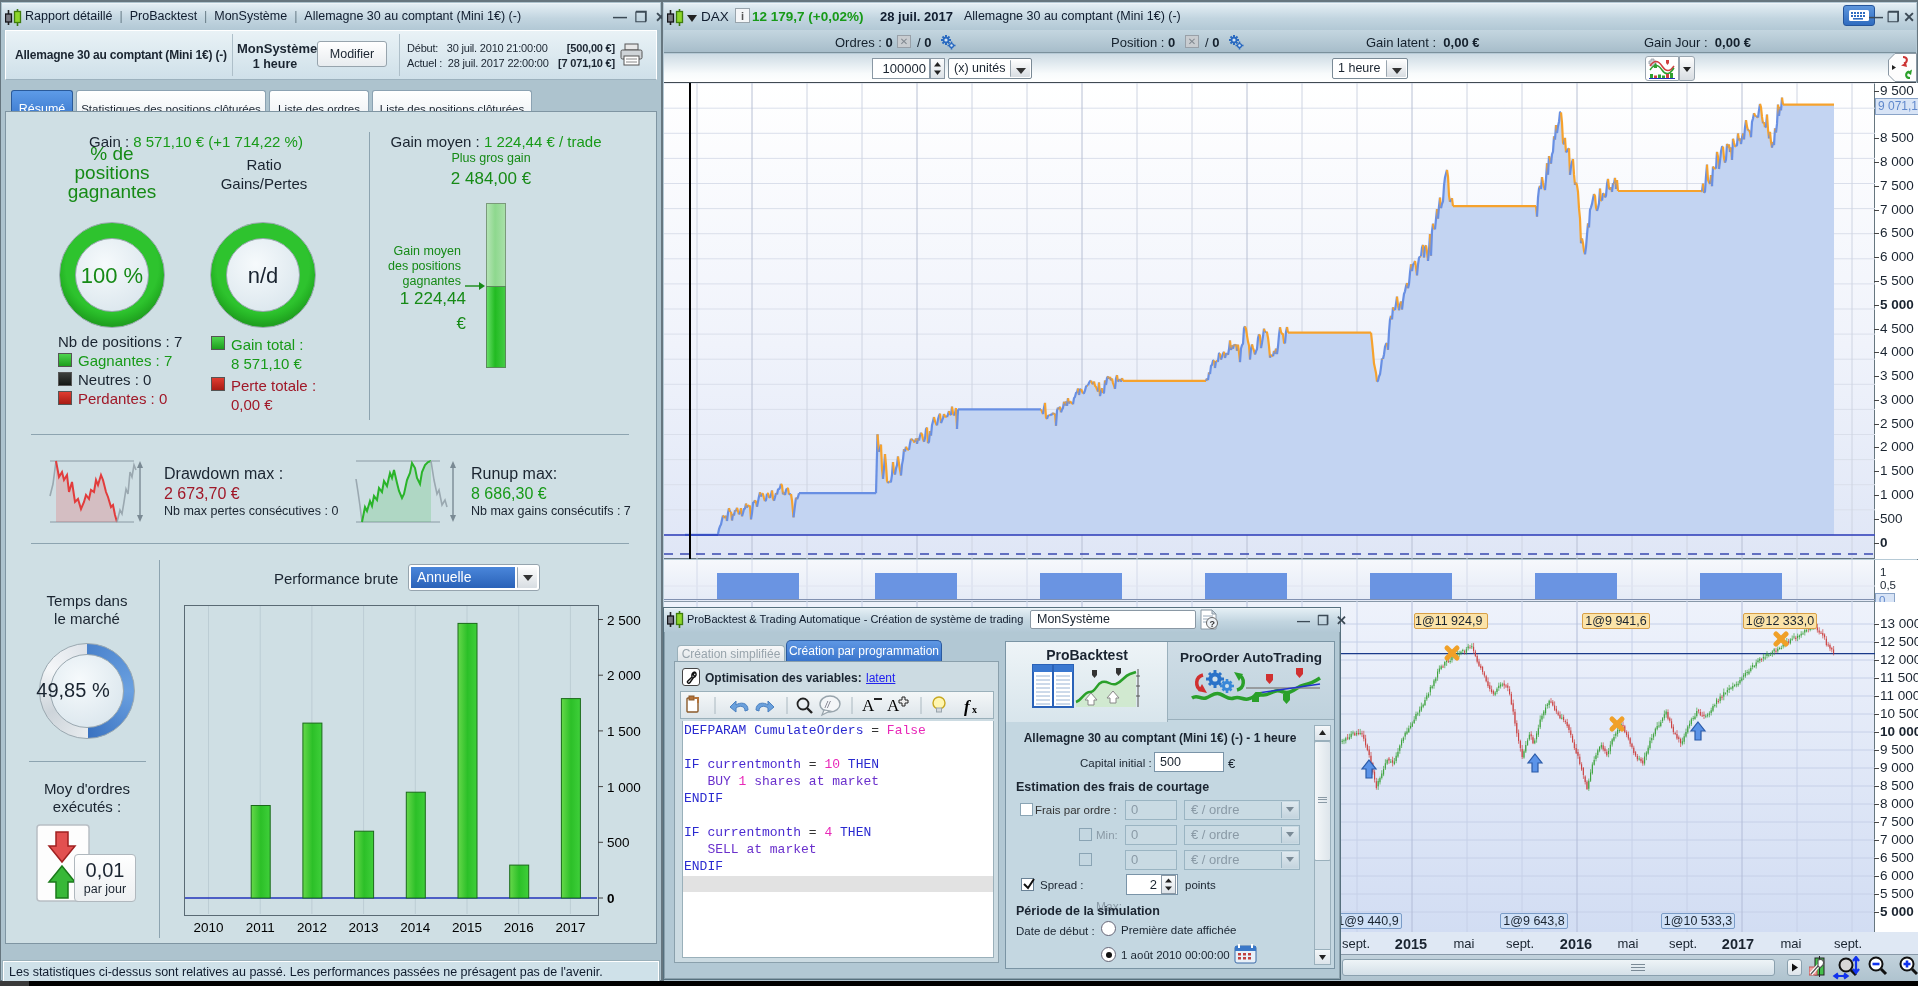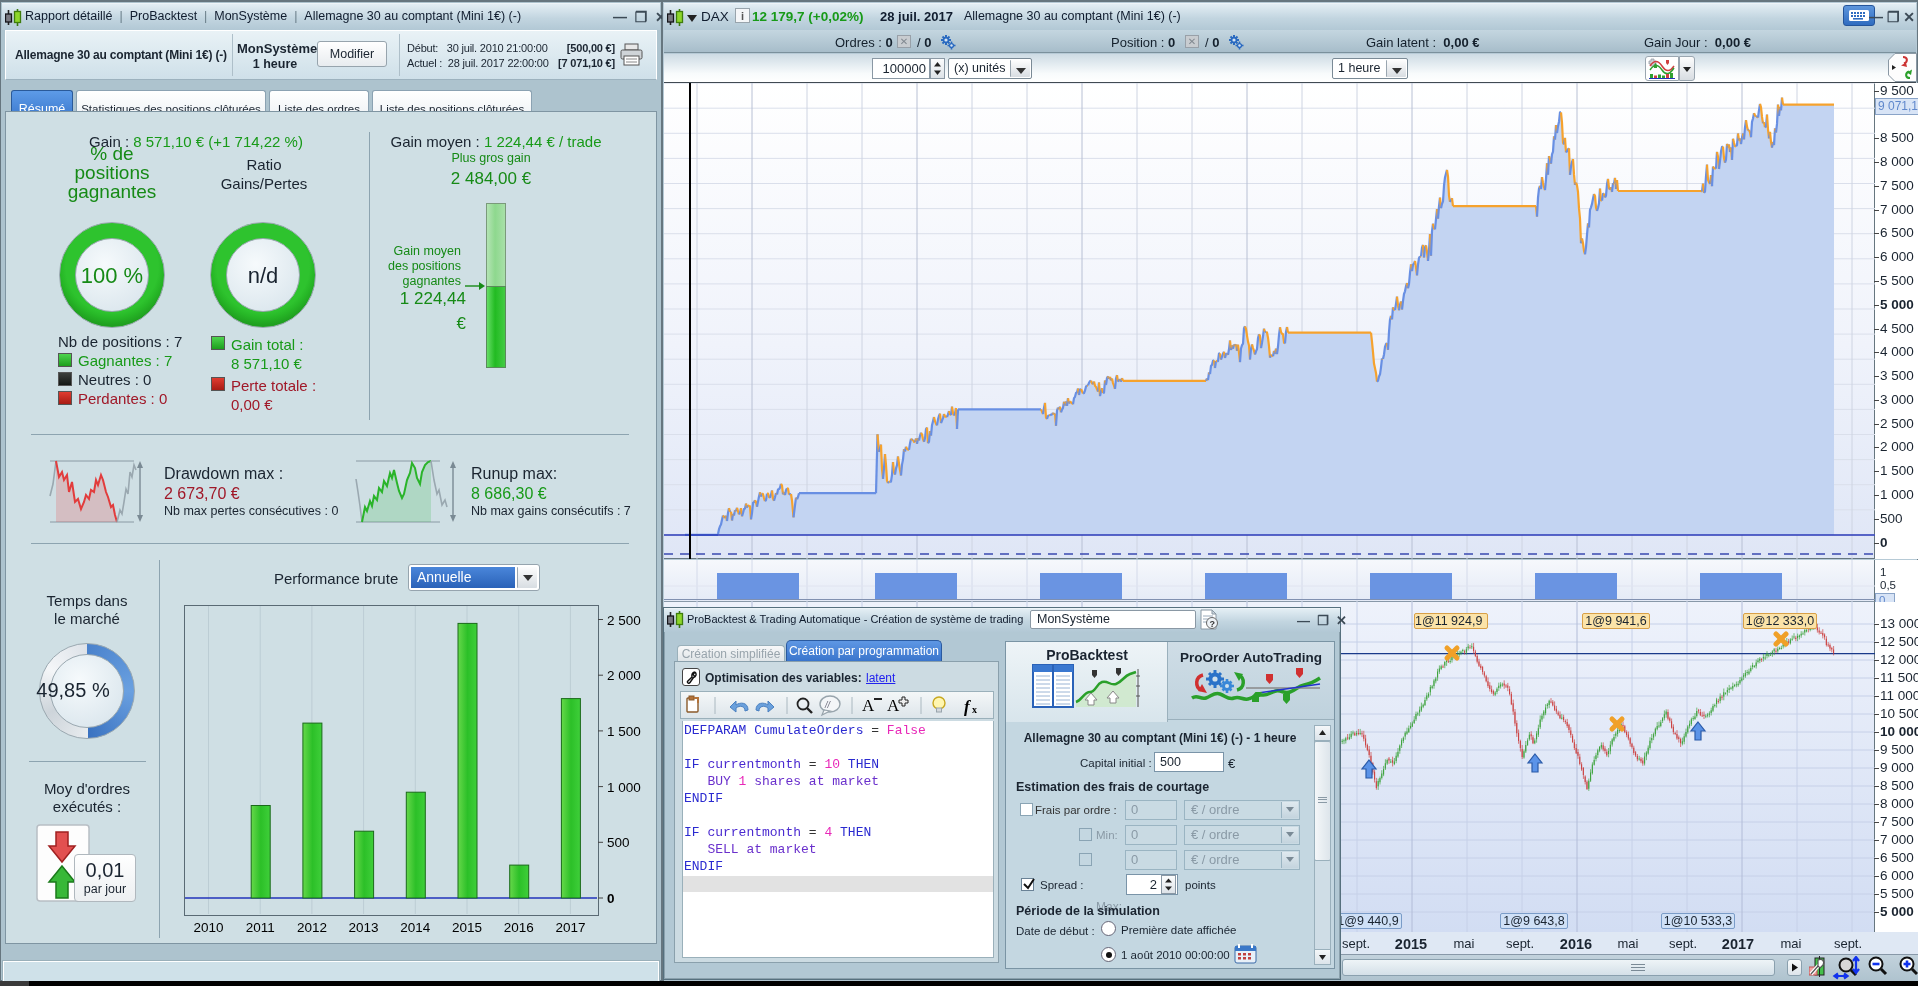--- a/index.html
+++ b/index.html
@@ -176,20 +176,21 @@
       <text x="24.5" y="327" font-size="13.5" text-anchor="middle" font-family="Liberation Sans" fill="#000">2010</text>
       <text x="76.2" y="327" font-size="13.5" text-anchor="middle" font-family="Liberation Sans" fill="#000">2011</text>
       <text x="127.9" y="327" font-size="13.5" text-anchor="middle" font-family="Liberation Sans" fill="#000">2012</text>
       <text x="179.6" y="327" font-size="13.5" text-anchor="middle" font-family="Liberation Sans" fill="#000">2013</text>
       <text x="231.3" y="327" font-size="13.5" text-anchor="middle" font-family="Liberation Sans" fill="#000">2014</text>
       <text x="283" y="327" font-size="13.5" text-anchor="middle" font-family="Liberation Sans" fill="#000">2015</text>
       <text x="334.7" y="327" font-size="13.5" text-anchor="middle" font-family="Liberation Sans" fill="#000">2016</text>
       <text x="386.4" y="327" font-size="13.5" text-anchor="middle" font-family="Liberation Sans" fill="#000">2017</text>
     </svg>
     <div class="abs" style="left:2px;top:959px;width:656px;height:21px;background:#cfe1e9;border:1px solid #ffffff;outline:1px solid #9ab0ba"></div>
+    <div class="abs" style="left:8px;top:963px;font-size:12.5px;color:#101c2e">Les statistiques ci-dessus sont relatives au passé. Les performances passées ne présagent pas de l'avenir.</div>
   </div>
 <div class="abs" style="left:662px;top:0;width:1256px;height:981px;background:#b6cad6;border:1px solid #66767f;border-top:2px solid #66767f">
     <div class="abs tb" style="left:1px;top:1px;width:1252px;height:27px"></div>
     <svg class="abs" style="left:4px;top:7px" width="17" height="17" viewBox="0 0 17 17">
       <line x1="3.5" y1="1" x2="3.5" y2="16" stroke="#222" stroke-width="1.6"></line>
       <rect x="0.5" y="5" width="6" height="8" fill="#7a7a82" stroke="#15151a" stroke-width="1.3"></rect>
       <line x1="12.5" y1="0" x2="12.5" y2="17" stroke="#3a7a10" stroke-width="1.6"></line>
       <rect x="9.5" y="2.5" width="6" height="11" fill="#8ed62c" stroke="#3f7d0d" stroke-width="1.3"></rect>
     </svg>
     <svg class="abs" style="left:24px;top:13px" width="11" height="8">

